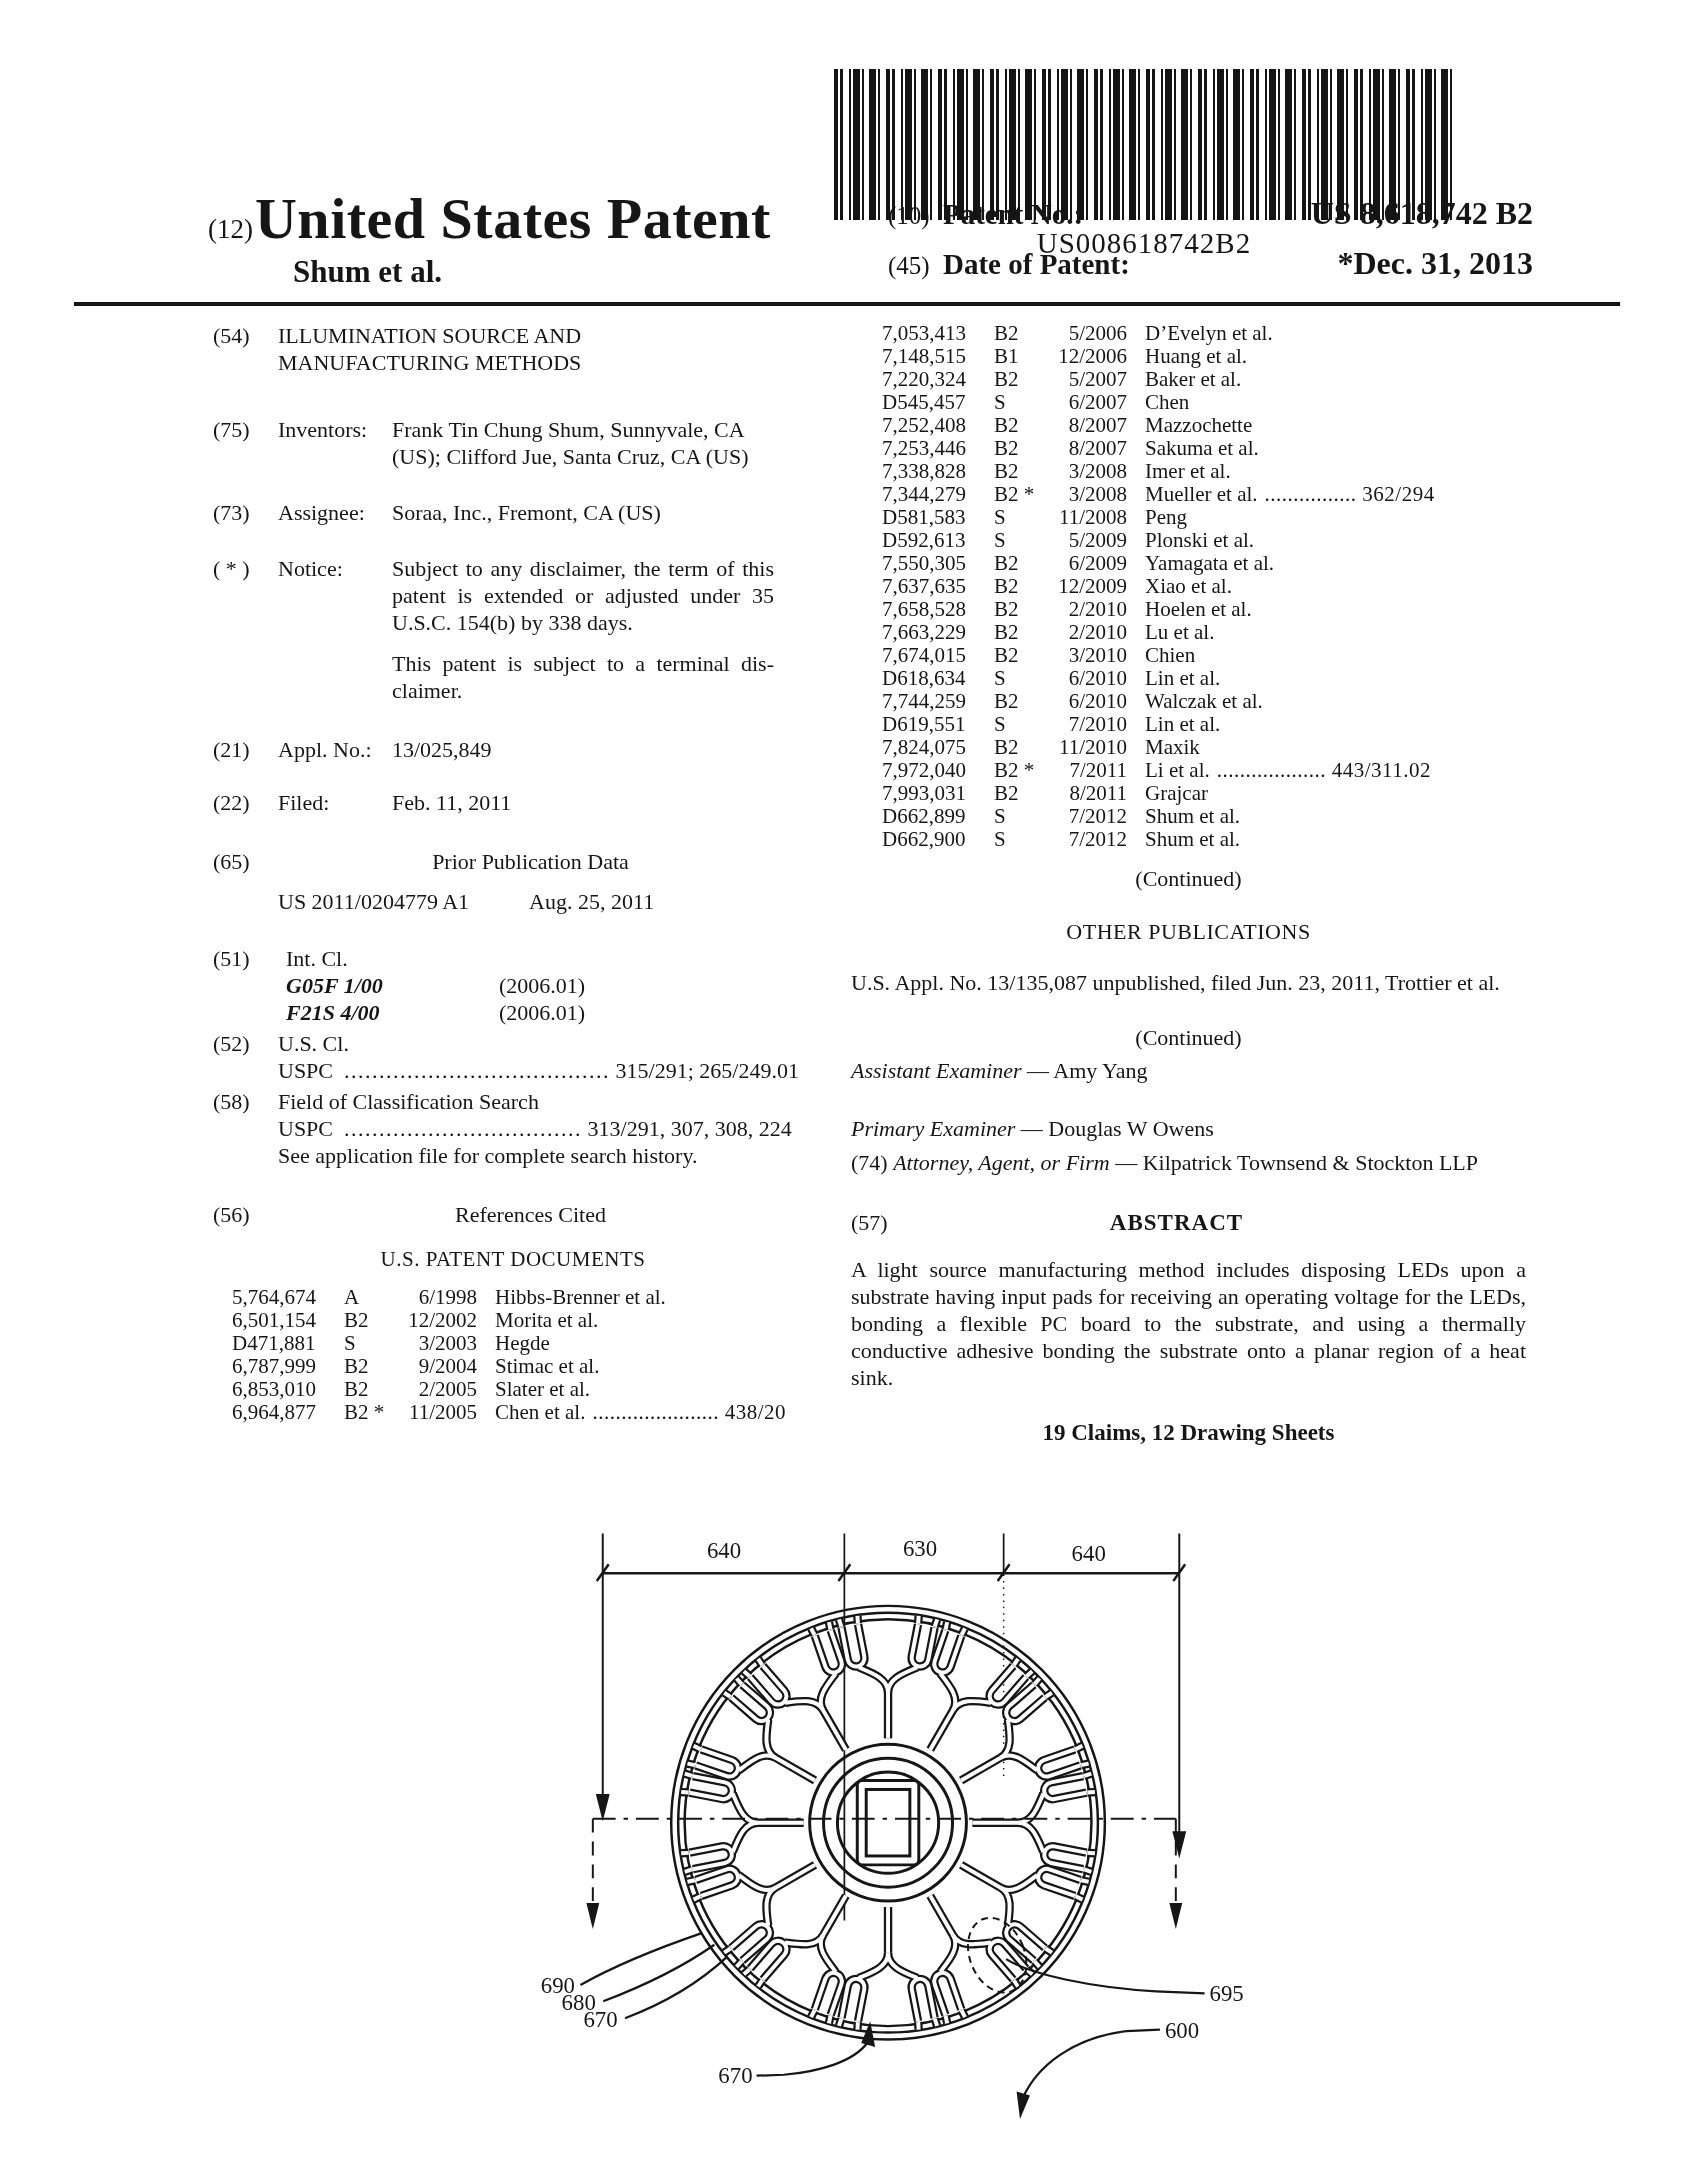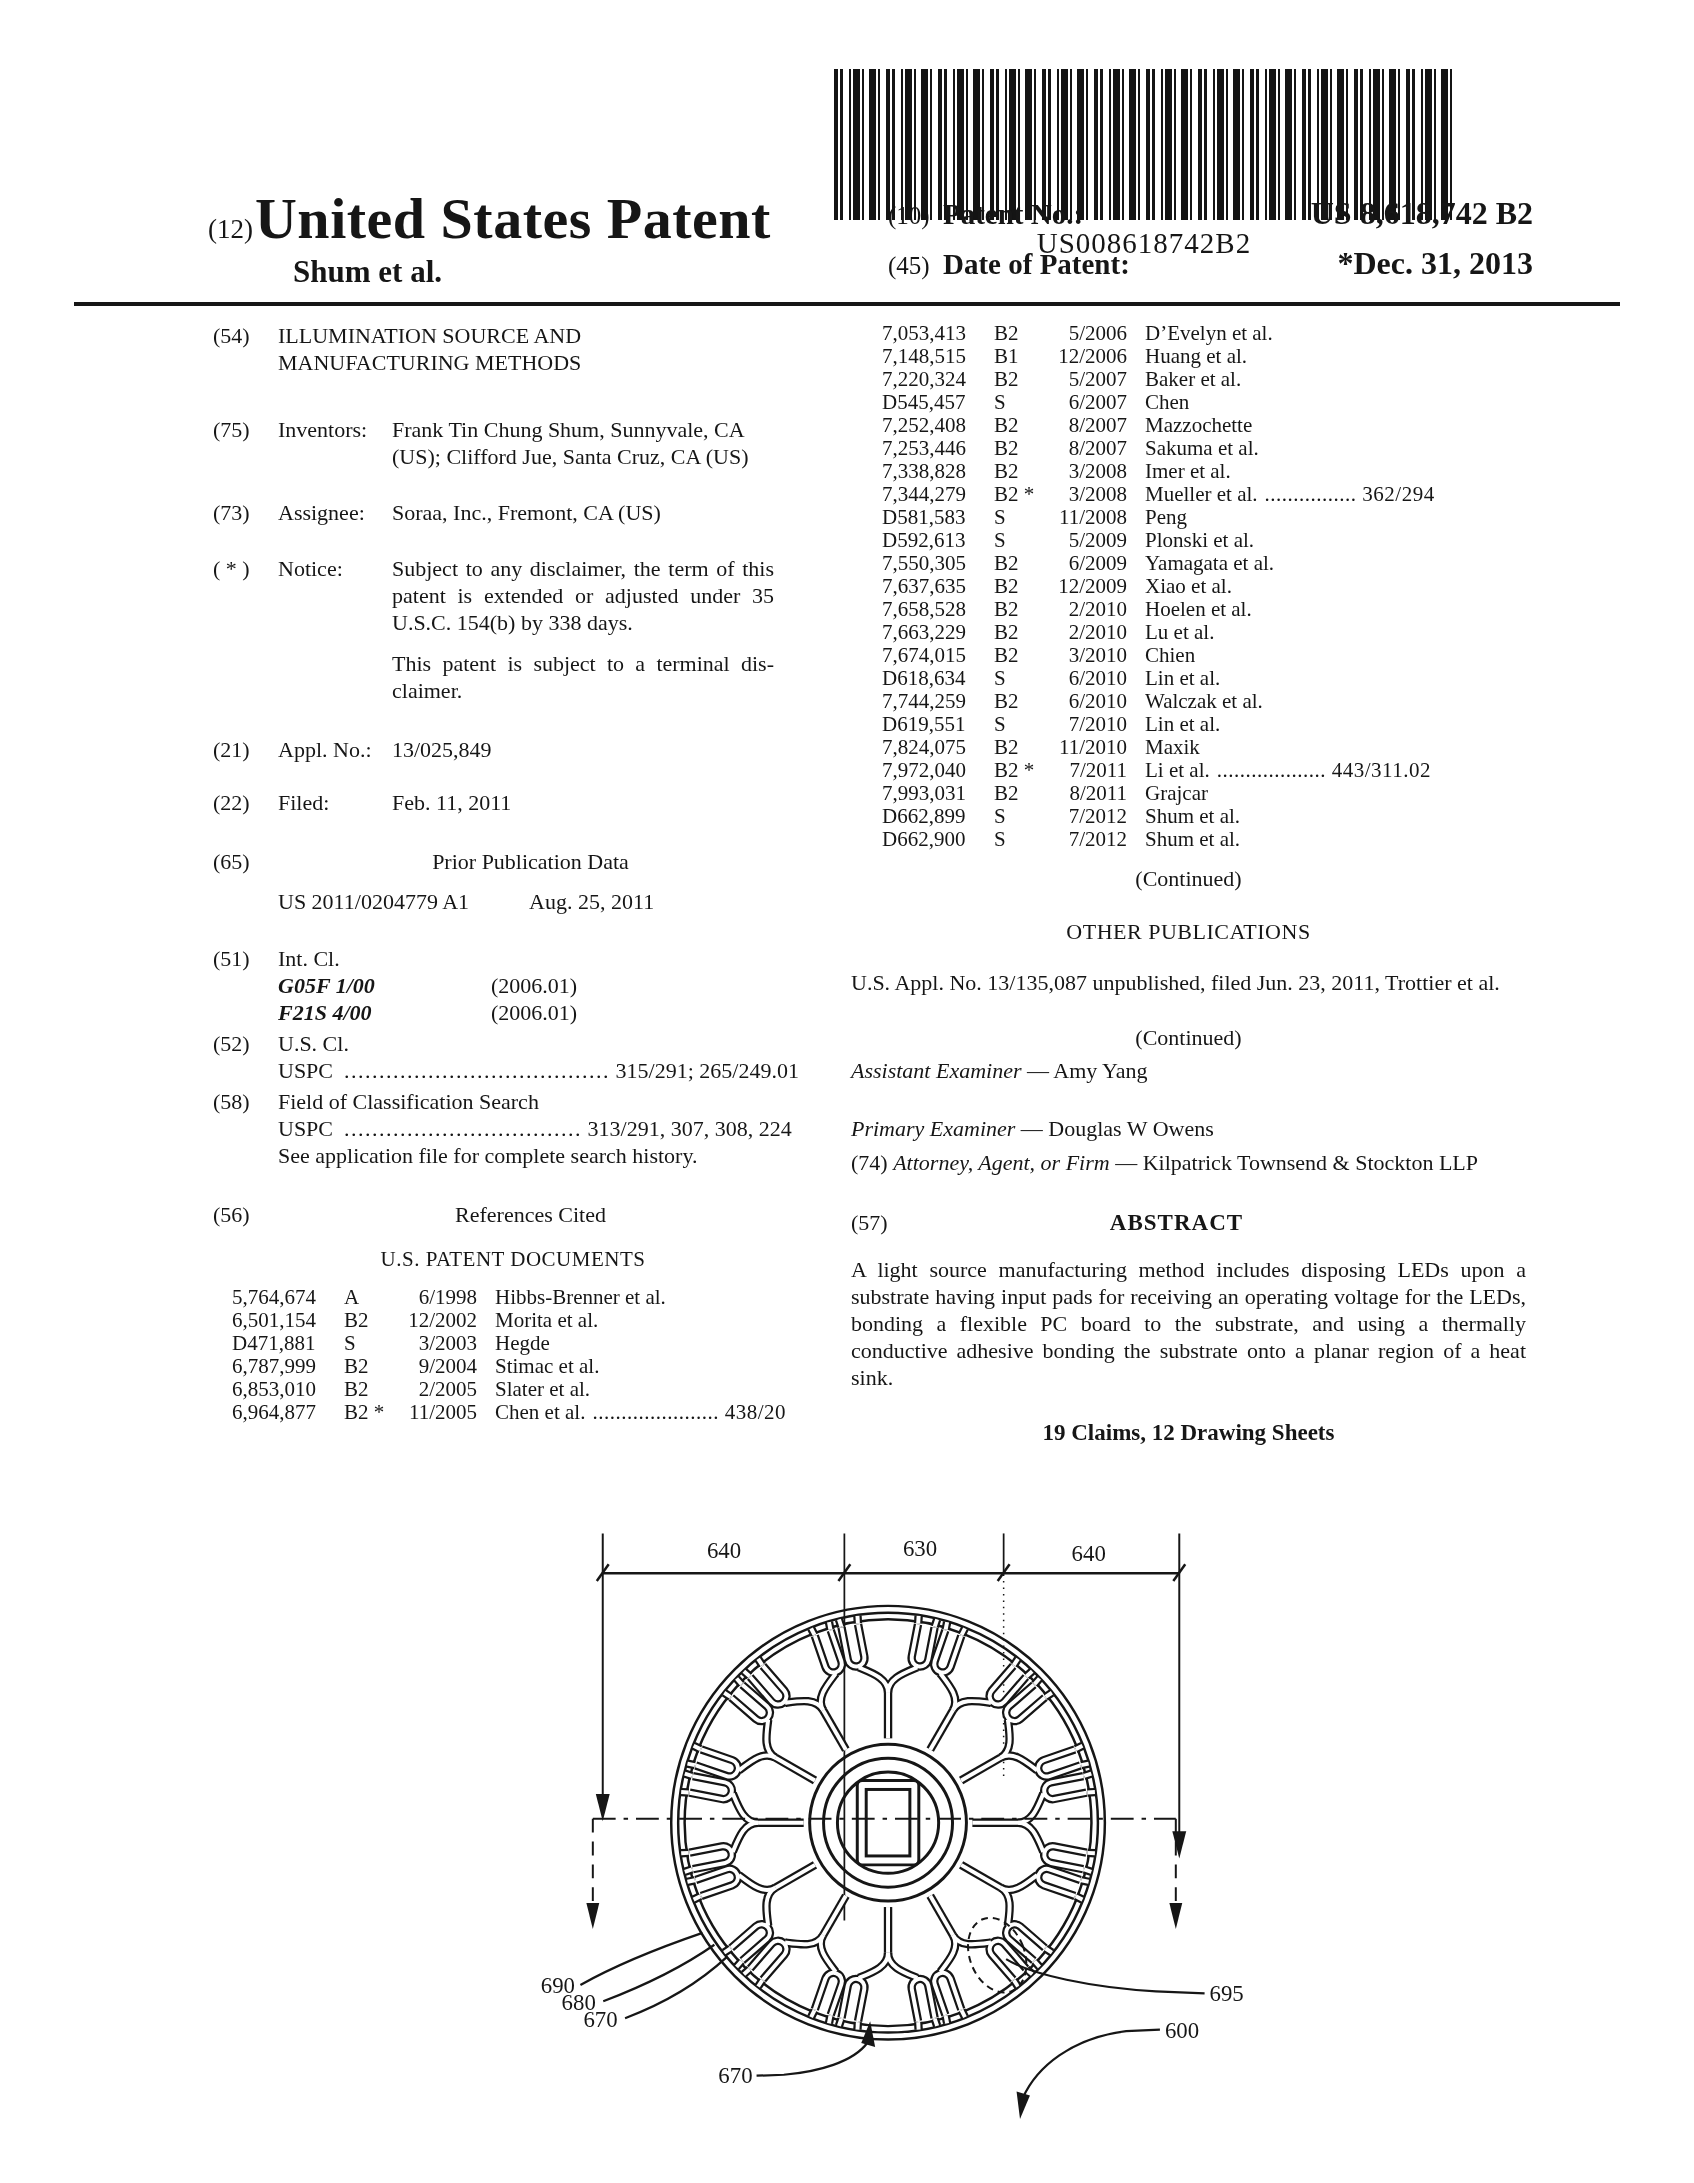--- a/index.html
+++ b/index.html
@@ -42,21 +42,21 @@
   .lab{display:inline-block;width:114px;vertical-align:top;}
   .hang{display:inline-block;width:382px;vertical-align:top;}
   b,.b{font-weight:normal;}
   .bi{font-weight:bold;font-style:italic;}
   .just{text-align:justify;}
   .jforce{text-align:justify;text-align-last:justify;}
   .cent{text-align:center;}
   .sp54{margin-top:0;} .sp75{margin-top:40px;} .sp73{margin-top:29px;}
   .spN{margin-top:29px;} .spN2{margin-top:14px;}
   .sp21{margin-top:32px;} .sp22{margin-top:26px;} .sp65{margin-top:32px;}
-  .sp65d{margin-top:13px;} .sp51{margin-top:30px;} .sp52{margin-top:4px;}
+  .sp65d{margin-top:13px;} .sp51{margin-top:30px;gap:8px;} .sp52{margin-top:4px;}
   .sp58{margin-top:4px;justify-content:center;} .sp56{margin-top:32px;} .spUSPD{margin-top:18px;}
   .spCit{margin-top:13px;}
   .iclrow{display:flex;} .iclrow .code{width:213px;}
   .dotfill{letter-spacing:1.5px;}
   
   .cites{font-size:21px;line-height:23px;}
   .cite-row{display:flex;white-space:nowrap;}
   .cites-left{padding-left:19px;}
   .cites-right{padding-left:31px;}
   .c-no{flex:0 0 112px;}

